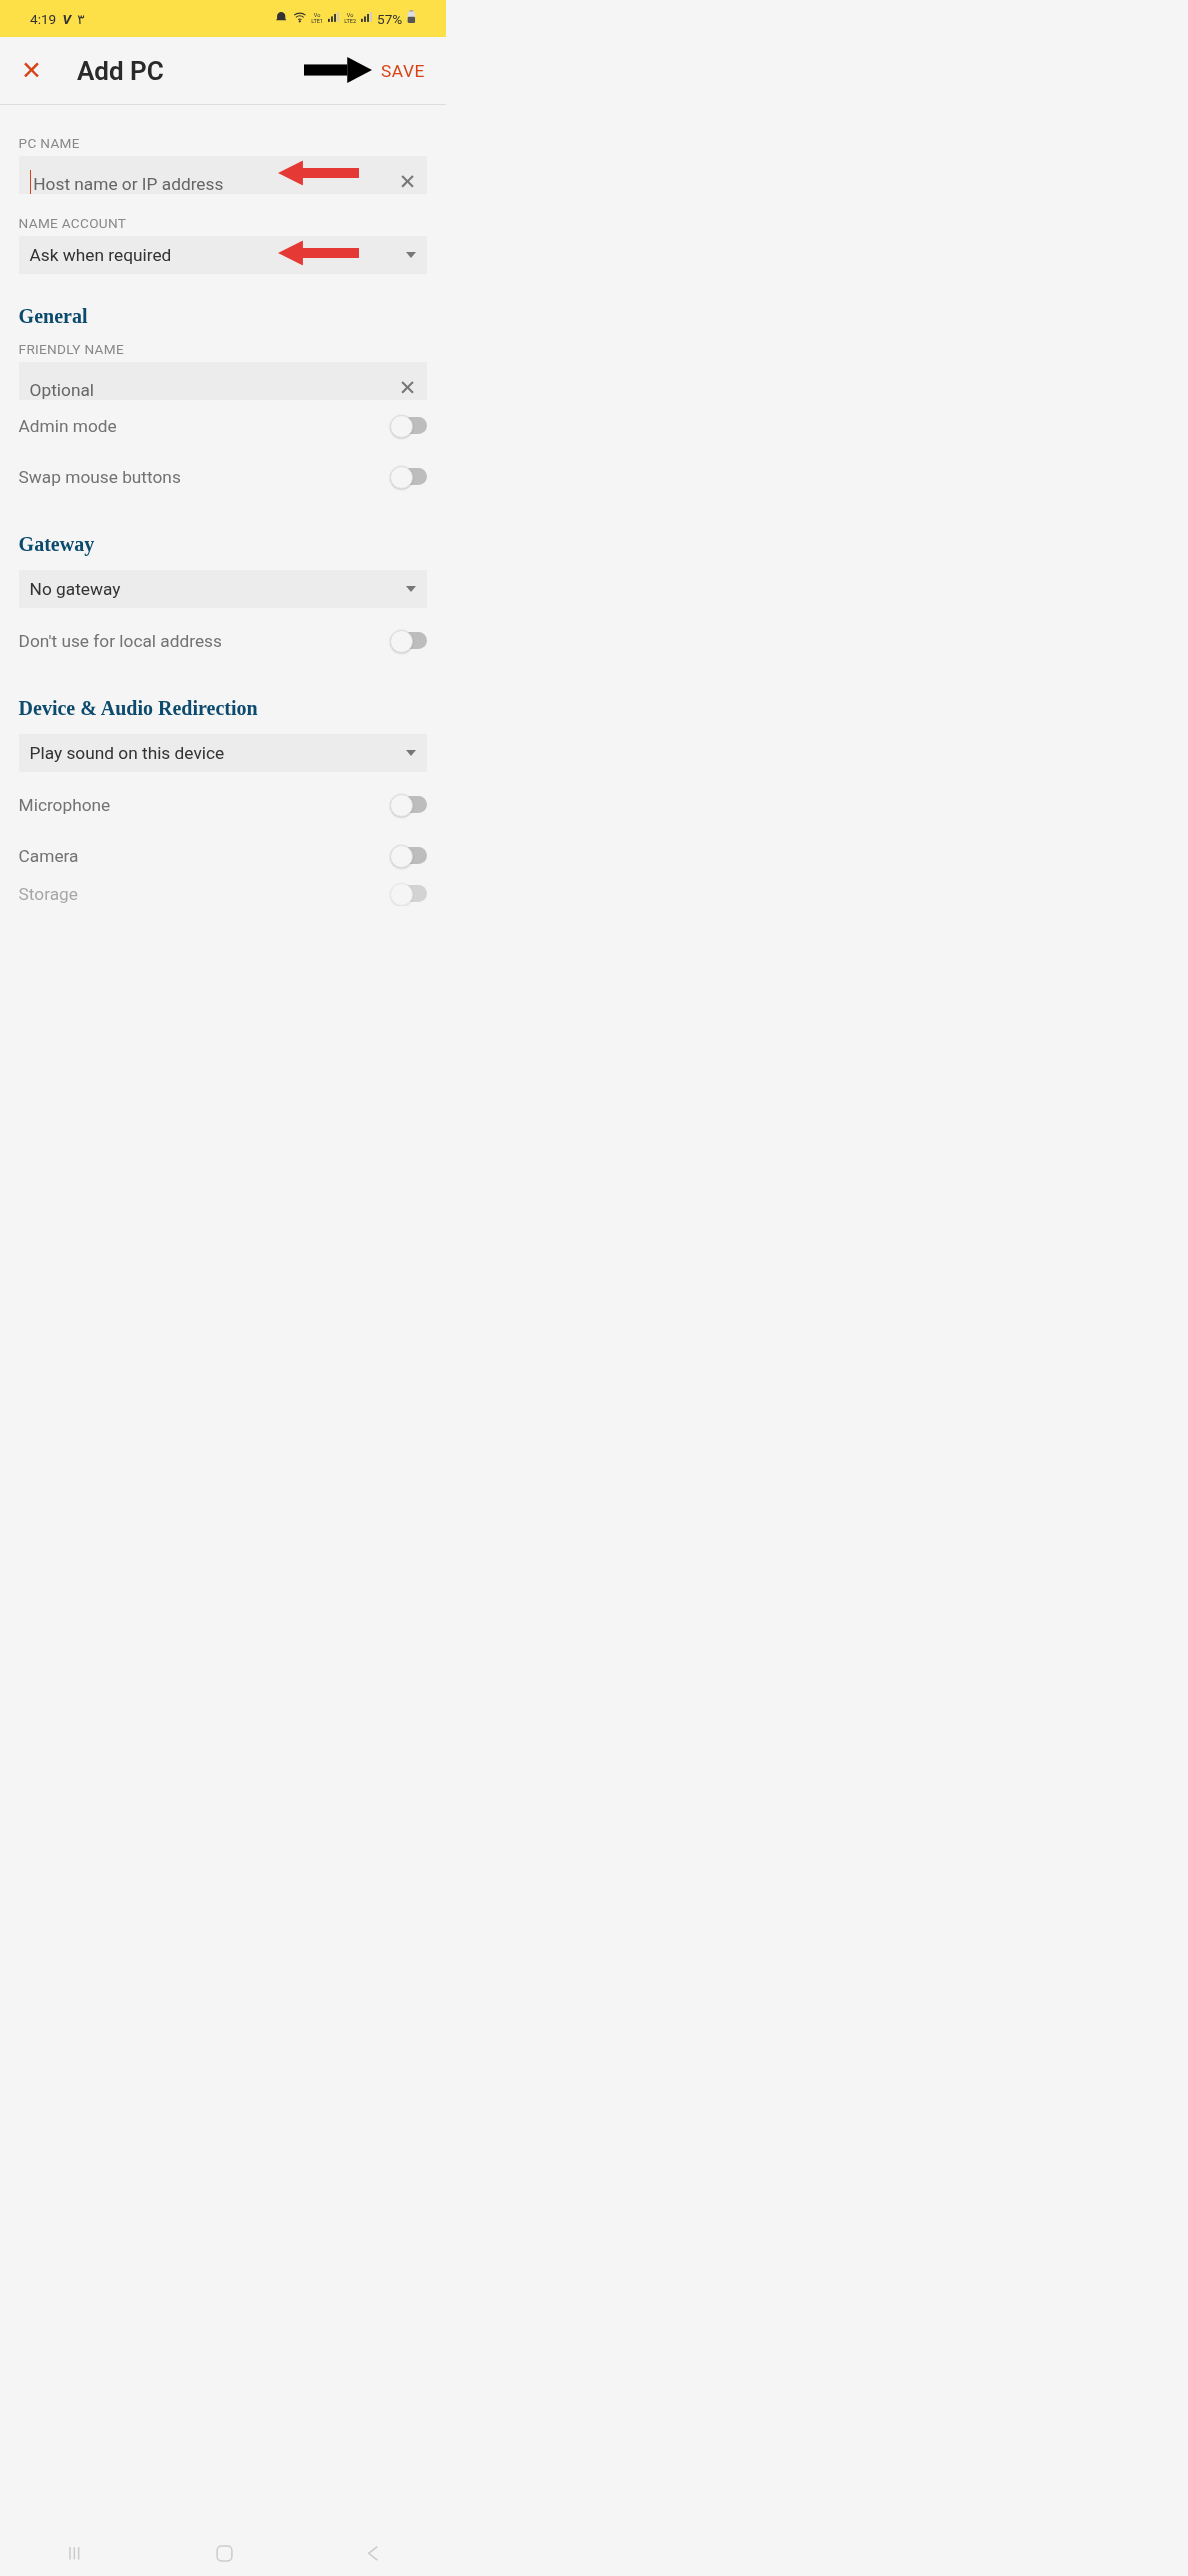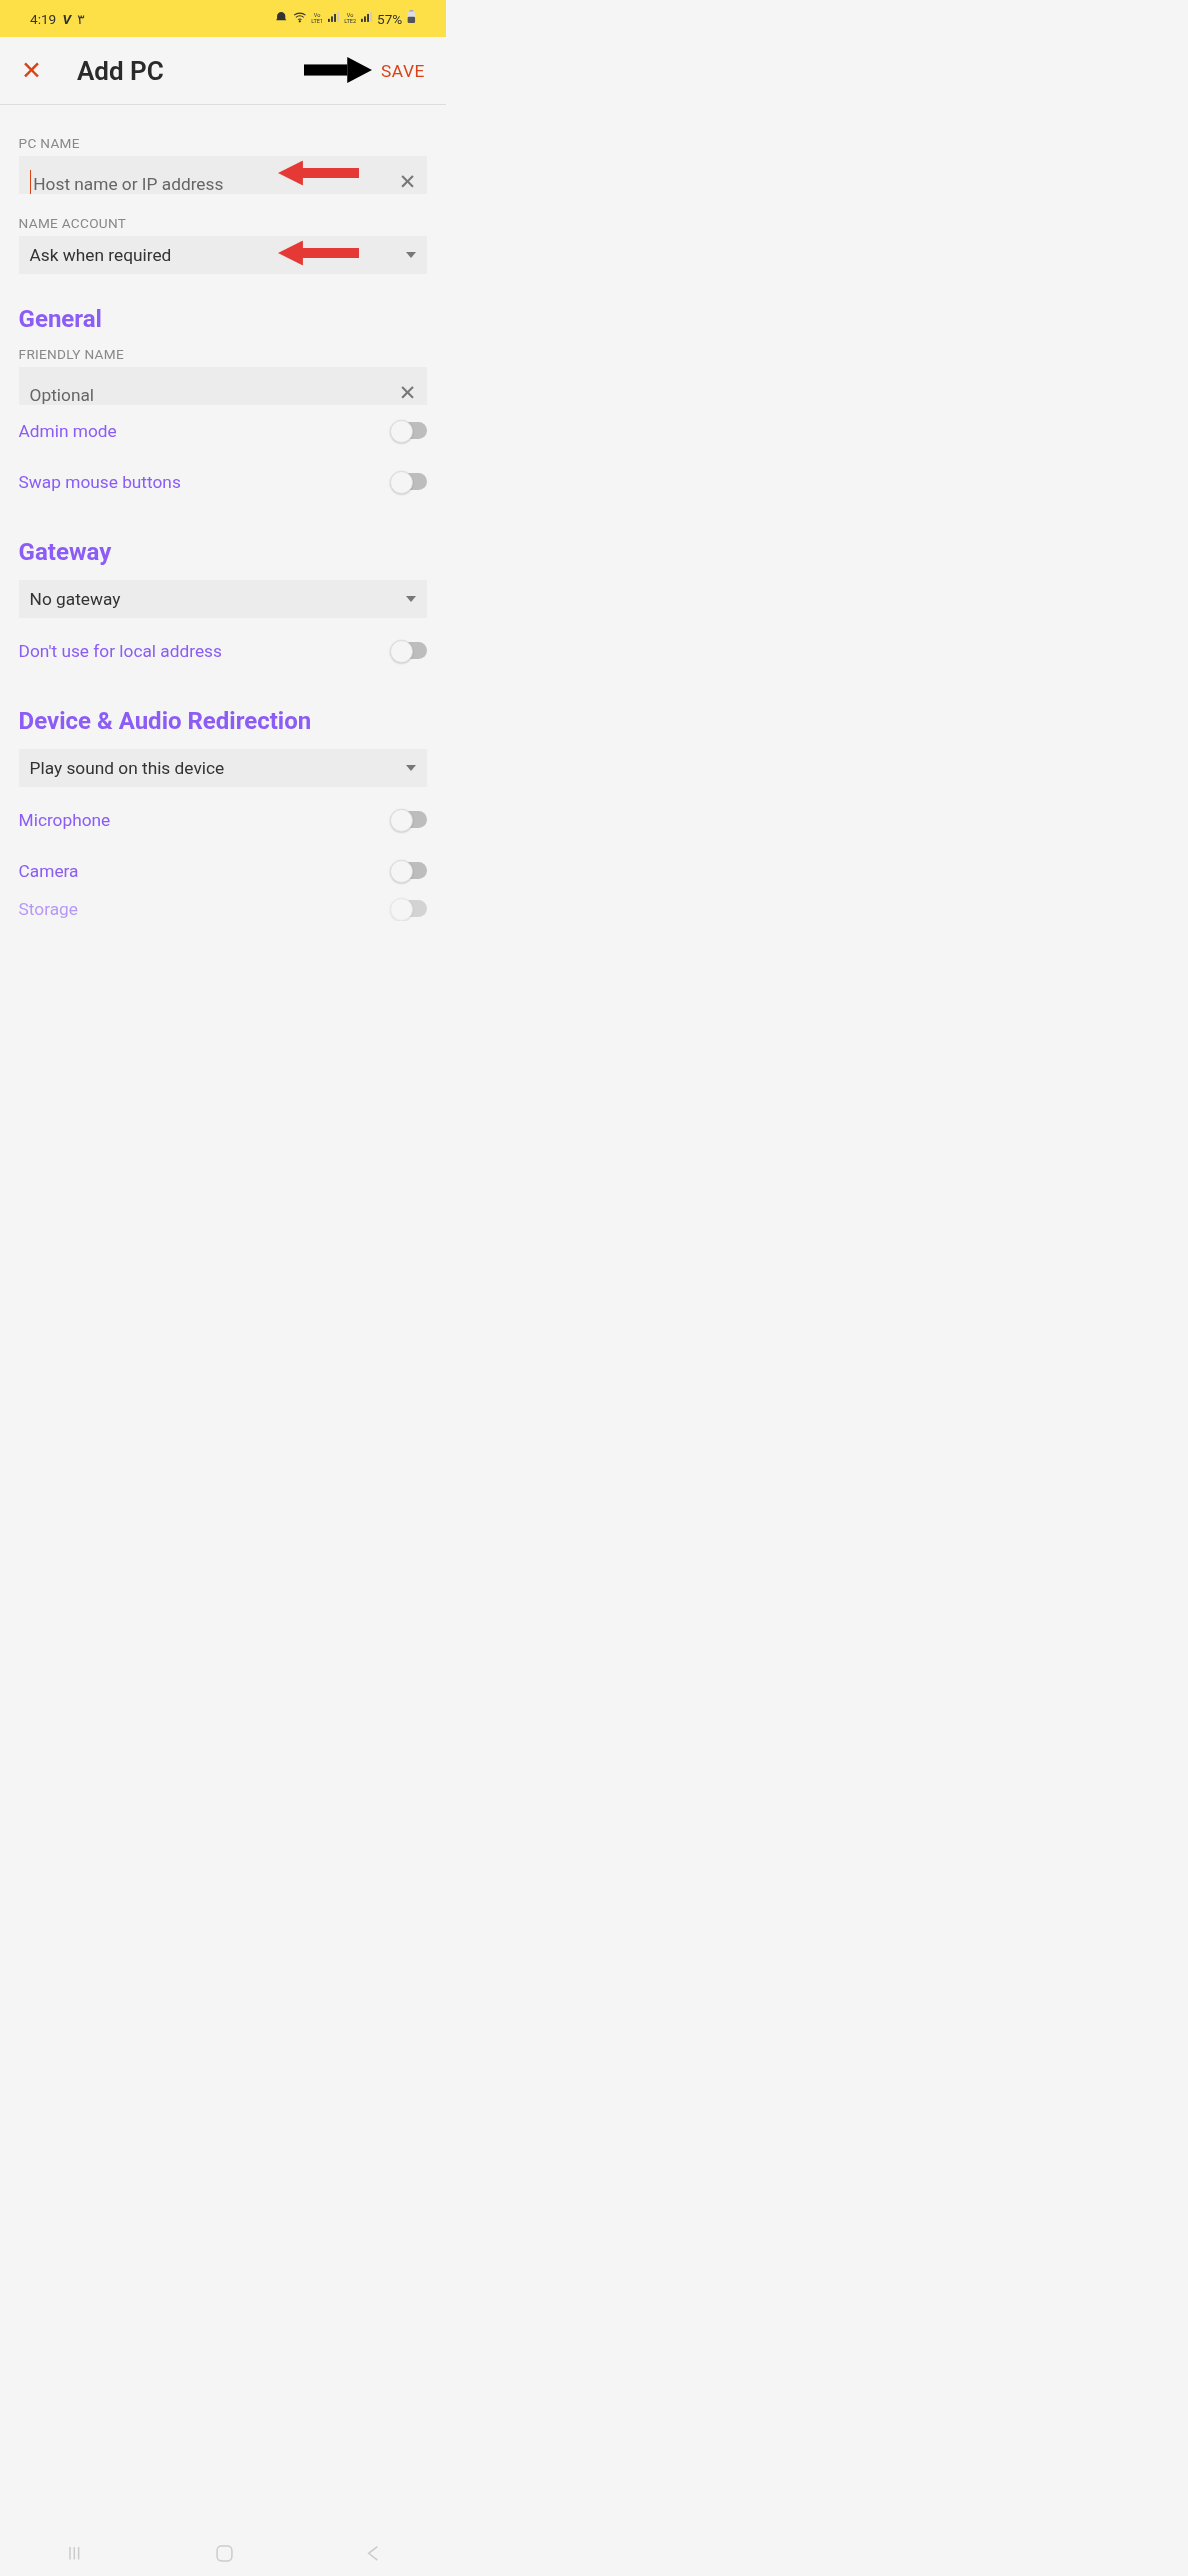--- a/index.html
+++ b/index.html
@@ -111,32 +111,33 @@
   }
   .red-arrow-overlay {
     position: absolute;
     right: 68px;
     top: 50%;
     transform: translateY(-50%);
     z-index: 5;
     pointer-events: none;
   }
   .section-title {
-    font-size: 24px;
+    font-size: 20px;
     font-weight: 700;
-    color: #8b5cf6;
+    color: #0c4a6e;
     margin-top: 31px;
     margin-bottom: 13.6px;
+    font-family: Liberation Serif, serif;
   }
   .toggle-row {
     display: flex;
     align-items: center;
     height: 51px;
     font-size: 17.3px;
-    color: #8b5cf6;
+    color: #737373;
   }
   .toggle-row .tr-label { flex: 1; }
   .switch {
     width: 36px;
     height: 17.3px;
     background: #bdbdbd;
     border-radius: 8.7px;
     position: relative;
   }
   .switch::after {

